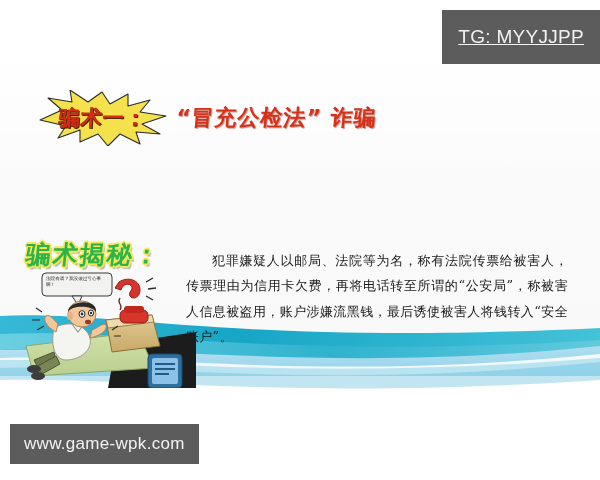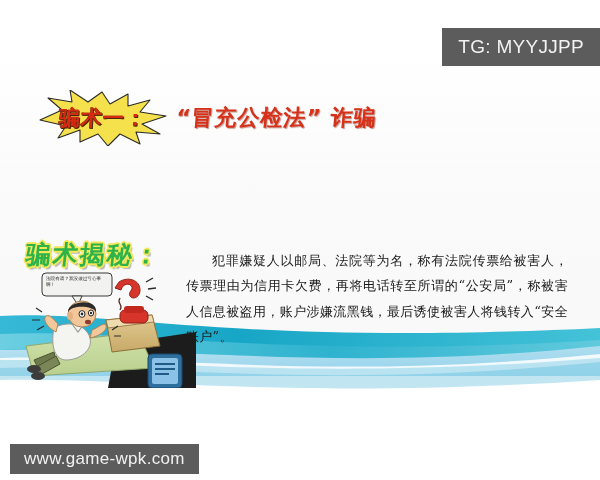--- a/index.html
+++ b/index.html
@@ -23,29 +23,30 @@
     font-family: "Liberation Sans", sans-serif;
     letter-spacing: 0.3px;
     display: flex;
     align-items: center;
     justify-content: center;
     z-index: 40;
     white-space: nowrap;
   }
   #wm-top {
     right: 0;
-    top: 28px;
-    height: 38px;
+    top: 10px;
+    height: 54px;
     padding: 0 16px;
     font-size: 19px;
+    text-decoration: underline;
   }
   #wm-bottom {
     left: 10px;
-    top: 444px;
-    height: 30px;
+    top: 424px;
+    height: 40px;
     padding: 0 14px;
     font-size: 17px;
   }
 
   
   #card {
     position: absolute;
     left: 0;
     top: 62px;
     width: 600px;

